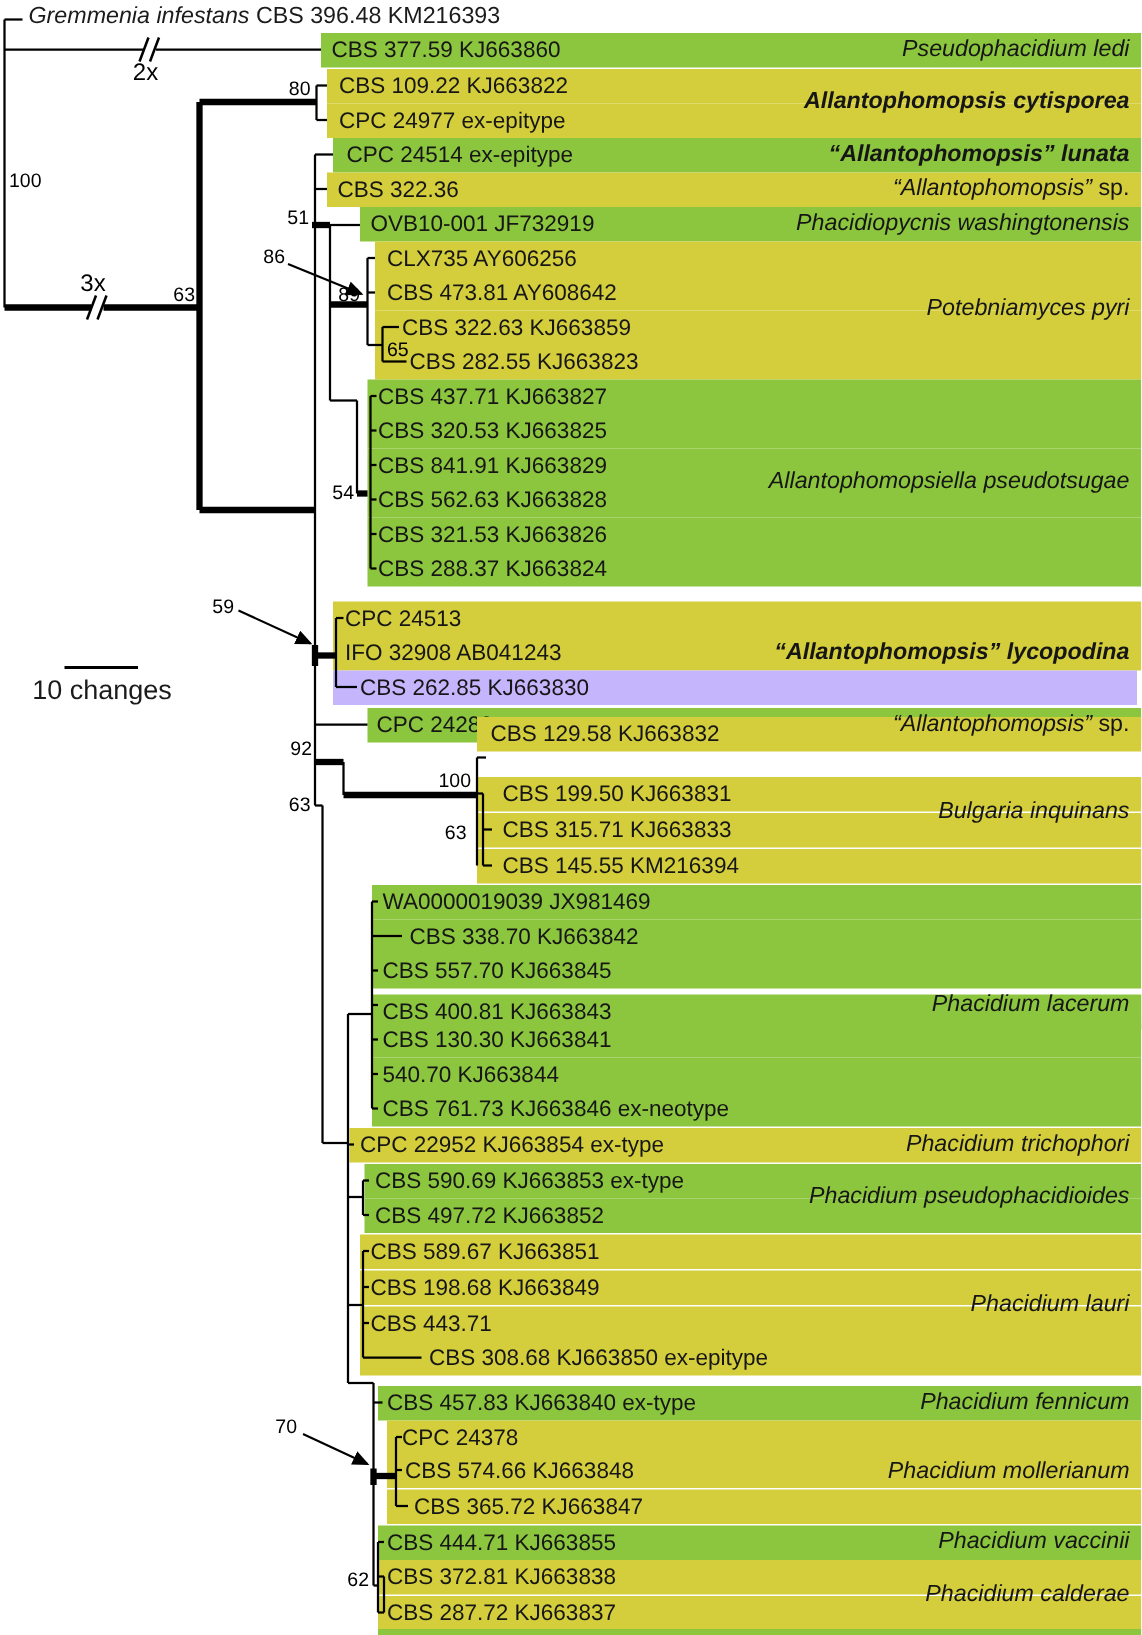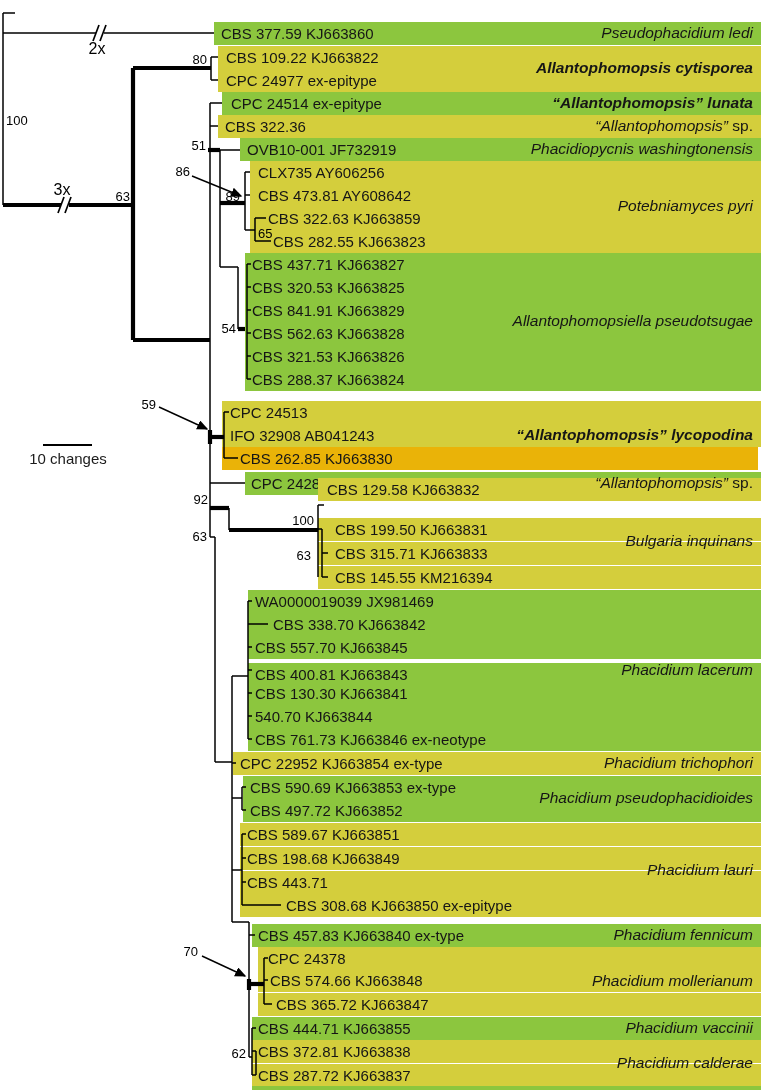--- a/index.html
+++ b/index.html
@@ -12,27 +12,28 @@
   .sp{position:absolute;right:8px;transform:translateY(-50%);font-style:italic;
       font-size:15.5px;white-space:nowrap;z-index:3;color:#161616;}
   .sp.bold{font-weight:bold;}
   .sp .rm{font-style:normal;}
   .bs{position:absolute;font-size:13px;transform:translateY(-50%);z-index:4;color:#000;white-space:nowrap;}
   .ann{position:absolute;font-size:16px;transform:translate(-50%,-50%);z-index:4;color:#000;}
   #title{position:absolute;left:19px;top:2px;font-size:15.5px;z-index:3;white-space:nowrap;}
   #title .it{font-style:italic;}
   #scalebar-line{position:absolute;left:43px;top:444px;width:49px;height:2px;background:#000;z-index:3;}
   #scalebar-label{position:absolute;left:20px;top:450px;width:96px;text-align:center;
-      font-size:15px;z-index:3;}
+      font-size:18px;z-index:3;}
   #bottom-strip{position:absolute;top:1086px;height:4px;z-index:1;}
 </style>
 </head>
 <body>
 
 <div id="fig">
+  <div id="title"><span class="it">Gremmenia infestans</span><span> CBS 396.48 KM216393</span></div>
 
   <svg id="tree" width="761" height="1090" viewBox="0 0 761 1090">
     <defs>
       <marker id="ah" markerWidth="9" markerHeight="8" refX="7" refY="3.5" orient="auto">
         <path d="M0,0 L8,3.5 L0,7 Z" fill="#000"></path>
       </marker>
     </defs>
     <g id="seg-thin" stroke="#000" stroke-width="1.5">
         <line x1="3" y1="13" x2="15" y2="13"></line>
         <line x1="3" y1="13" x2="3" y2="205"></line>
@@ -152,21 +153,21 @@
       <div class="row" style="top: 206.5px; left: 250px; width: 511px; background: rgb(212, 206, 60);"><span class="txt" style="padding-left: 18px;">CBS 322.63 KJ663859</span></div>
       <div class="row" style="top: 229.5px; left: 250px; width: 511px; background: rgb(212, 206, 60);"><span class="txt" style="padding-left: 23px;">CBS 282.55 KJ663823</span></div>
       <div class="row" style="top: 252.5px; left: 245px; width: 516px; background: rgb(140, 198, 62);"><span class="txt" style="padding-left: 7px;">CBS 437.71 KJ663827</span></div>
       <div class="row" style="top: 275.5px; left: 245px; width: 516px; background: rgb(140, 198, 62);"><span class="txt" style="padding-left: 7px;">CBS 320.53 KJ663825</span></div>
       <div class="row" style="top: 298.5px; left: 245px; width: 516px; background: rgb(140, 198, 62);"><span class="txt" style="padding-left: 7px;">CBS 841.91 KJ663829</span></div>
       <div class="row" style="top: 321.5px; left: 245px; width: 516px; background: rgb(140, 198, 62);"><span class="txt" style="padding-left: 7px;">CBS 562.63 KJ663828</span></div>
       <div class="row" style="top: 344.5px; left: 245px; width: 516px; background: rgb(140, 198, 62);"><span class="txt" style="padding-left: 7px;">CBS 321.53 KJ663826</span></div>
       <div class="row" style="top: 367.5px; left: 245px; width: 516px; background: rgb(140, 198, 62);"><span class="txt" style="padding-left: 7px;">CBS 288.37 KJ663824</span></div>
       <div class="row" style="top: 400.5px; left: 222px; width: 539px; background: rgb(212, 206, 60);"><span class="txt" style="padding-left: 8px;"><b>CPC 24513</b></span></div>
       <div class="row" style="top: 423.5px; left: 222px; width: 539px; background: rgb(212, 206, 60);"><span class="txt" style="padding-left: 8px;"><b>IFO 32908 AB041243</b></span></div>
-      <div class="row" style="top: 446.5px; left: 222px; width: 536px; background: #eab308;"><span class="txt" style="padding-left: 18px;"><b>CBS 262.85 KJ663830</b></span></div>
+      <div class="row" style="top: 446.5px; left: 222px; width: 536px; background: #c4b5fd;"><span class="txt" style="padding-left: 18px;"><b>CBS 262.85 KJ663830</b></span></div>
       <div class="row" style="top: 471.5px; left: 245px; width: 516px; background: rgb(140, 198, 62);"><span class="txt" style="padding-left: 6px;">CPC 24280</span></div>
       <div class="row" style="top: 478px; left: 318px; width: 443px; background: rgb(212, 206, 60);"><span class="txt" style="padding-left: 9px;">CBS 129.58 KJ663832</span></div>
       <div class="row" style="top: 517.5px; left: 318px; width: 443px; background: rgb(212, 206, 60);"><span class="txt" style="padding-left: 17px;">CBS 199.50 KJ663831</span></div>
       <div class="row" style="top: 541.5px; left: 318px; width: 443px; background: rgb(212, 206, 60);"><span class="txt" style="padding-left: 17px;">CBS 315.71 KJ663833</span></div>
       <div class="row" style="top: 565.5px; left: 318px; width: 443px; background: rgb(212, 206, 60);"><span class="txt" style="padding-left: 17px;">CBS 145.55 KM216394</span></div>
       <div class="row" style="top: 589.5px; left: 248px; width: 513px; background: rgb(140, 198, 62);"><span class="txt" style="padding-left: 7px;">WA0000019039 JX981469</span></div>
       <div class="row" style="top: 612.5px; left: 248px; width: 513px; background: rgb(140, 198, 62);"><span class="txt" style="padding-left: 25px;">CBS 338.70 KJ663842</span></div>
       <div class="row" style="top: 635.5px; left: 248px; width: 513px; background: rgb(140, 198, 62);"><span class="txt" style="padding-left: 7px;">CBS 557.70 KJ663845</span></div>
       <div class="row" style="top: 663px; left: 248px; width: 596px; background: rgb(140, 198, 62);"><span class="txt" style="padding-left: 7px;">CBS 400.81 KJ663843</span></div>
       <div class="row" style="top: 681.5px; left: 248px; width: 513px; background: rgb(140, 198, 62);"><span class="txt" style="padding-left: 7px;">CBS 130.30 KJ663841</span></div>

